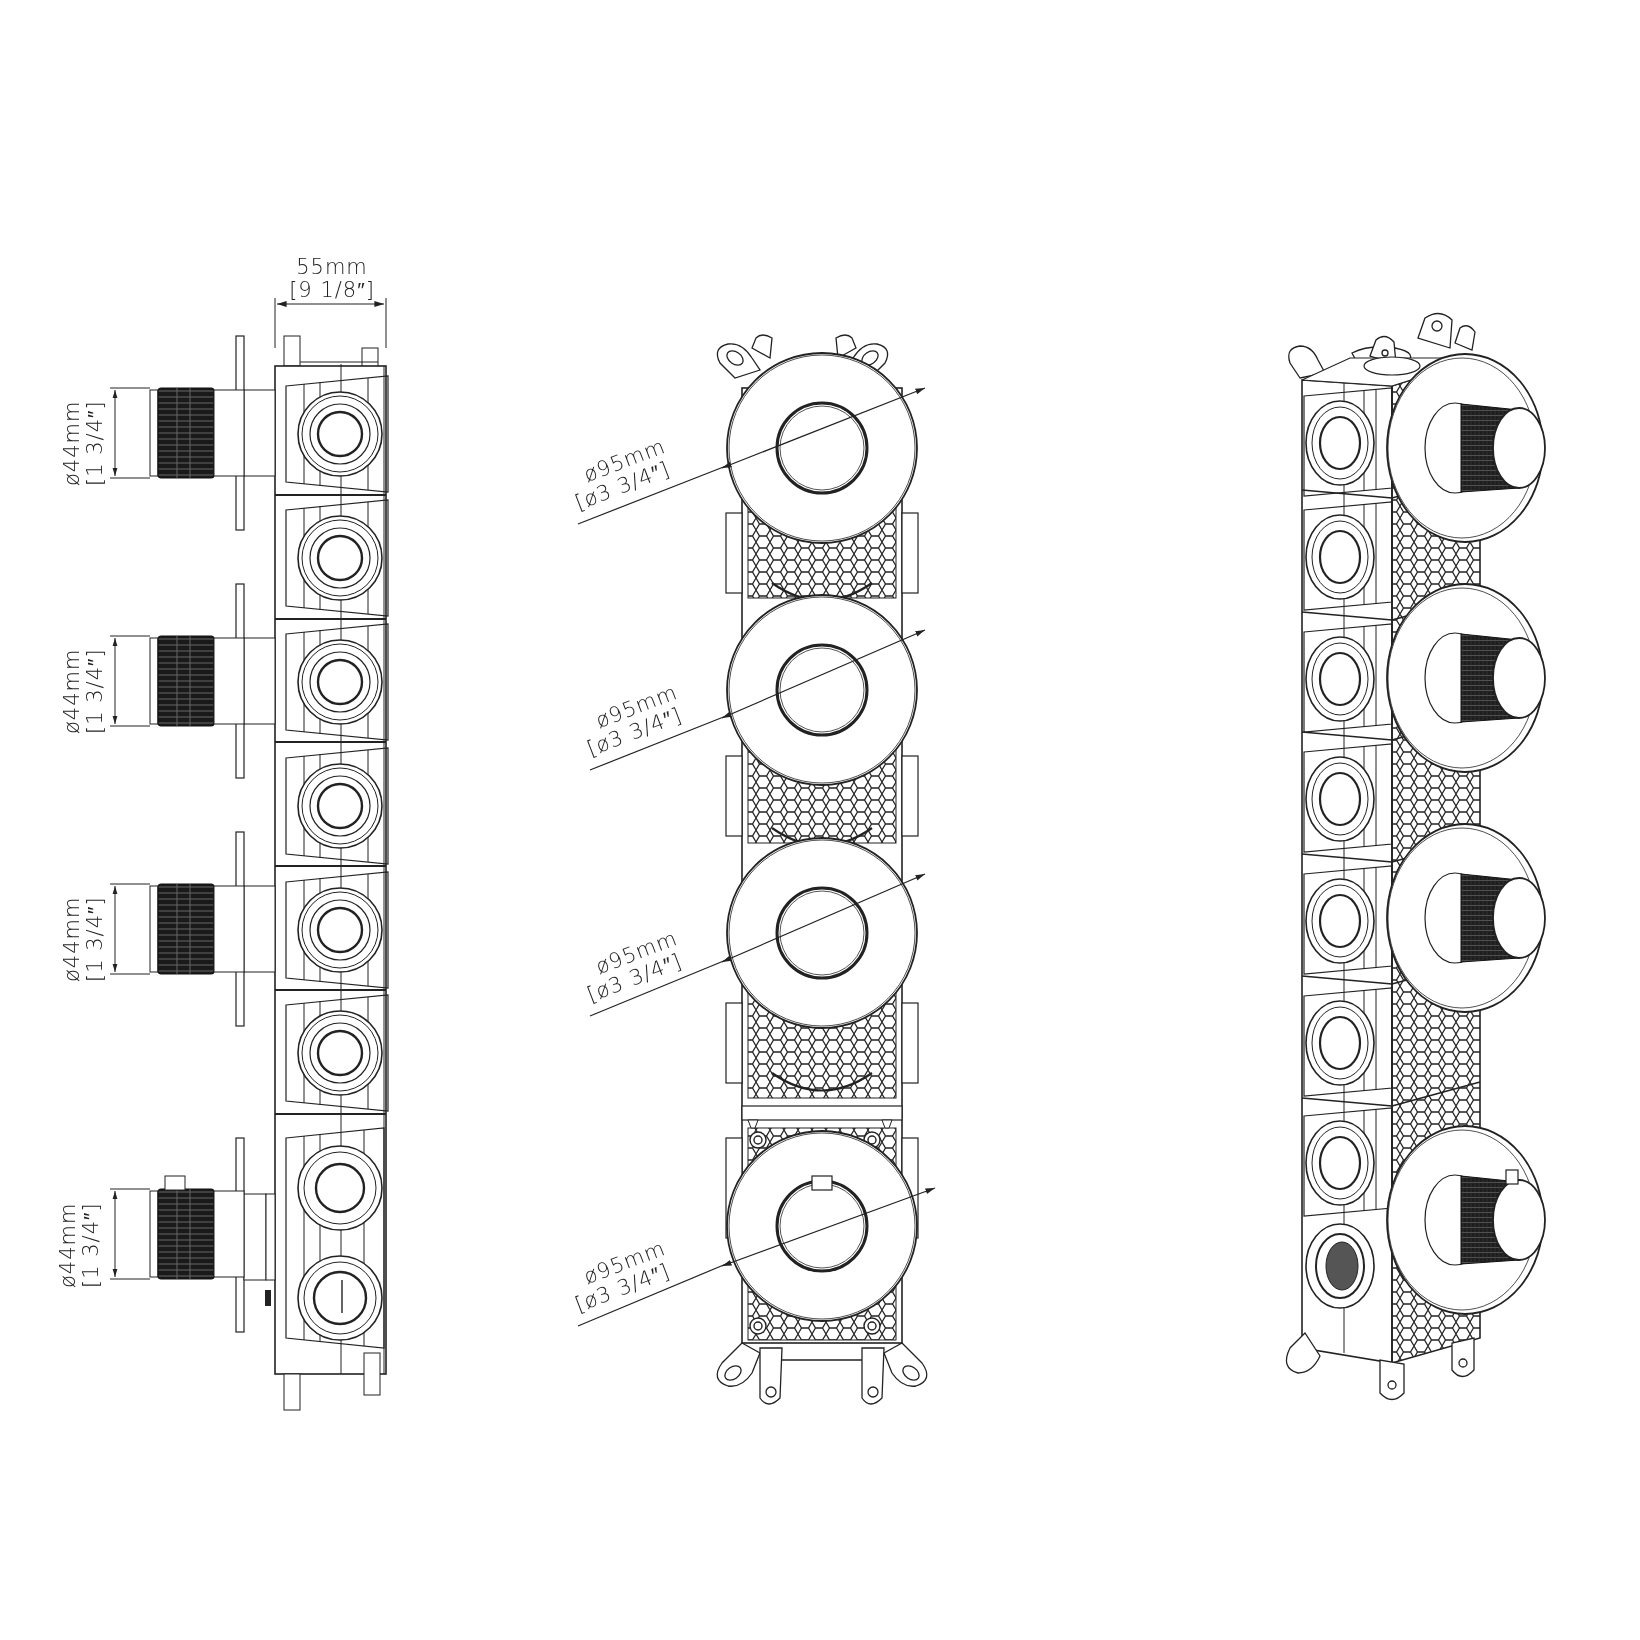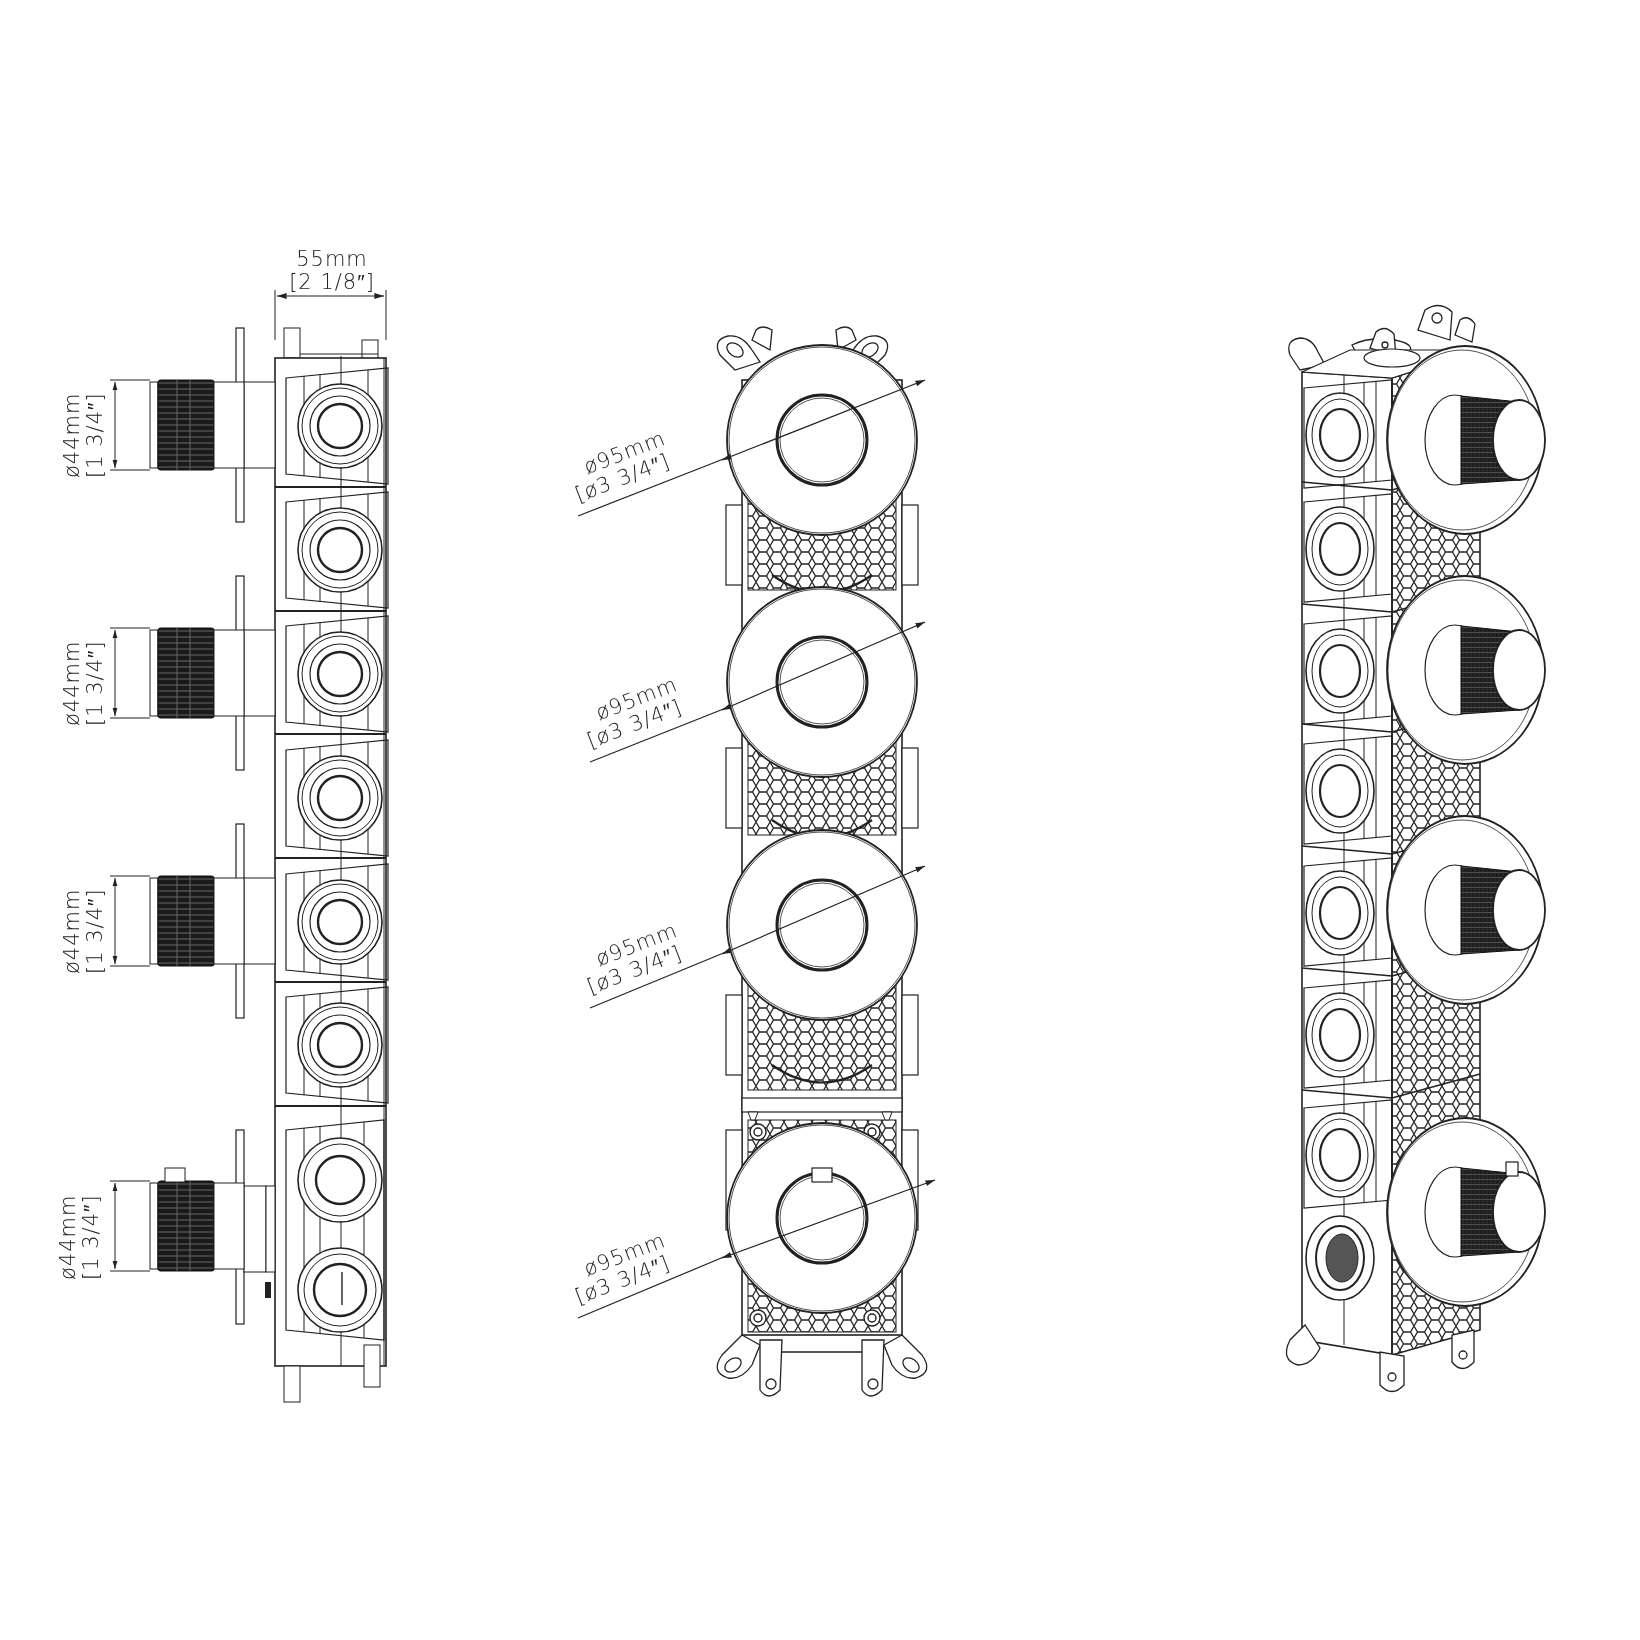--- a/index.html
+++ b/index.html
@@ -1,18 +1,18 @@
 <!DOCTYPE html>
 <html><head>
 <meta charset="utf-8">
 <style>
   html, body { margin: 0; padding: 0; background: #ffffff; }
   body { width: 1640px; height: 1640px; position: relative; overflow: hidden;
          font-family: "DejaVu Sans", sans-serif; }
-  .stage { position: absolute; left: 0; top: 0; width: 1640px; height: 1344px; }
+  .stage { position: absolute; left: 0; top: 8px; width: 1640px; height: 1344px; }
   svg.drawing { position: absolute; left: 0; top: 0; width: 1640px; height: 1640px; }
   .dimtext { position: absolute; color: #222; font-family: "DejaVu Sans", sans-serif;
              font-weight: 300; letter-spacing: 1px; white-space: nowrap; line-height: 1; }
   .dim-top { font-size: 21px; text-align: center; }
   .dim-vert { font-size: 21px; transform-origin: 0 0; transform: rotate(-90deg); }
   .dim-diag { font-size: 21px; transform-origin: 0 100%; transform: rotate(-21deg); }
   .dim-line2 { display: block; margin-top: 2px; }
 </style>
 </head>
 <body>
@@ -303,21 +303,21 @@
     <use href="#isoPlateKnob" x="1465" y="440"></use>
     <use href="#isoPlateKnob" x="1465" y="670"></use>
     <use href="#isoPlateKnob" x="1465" y="910"></use>
     <use href="#isoPlateKnob" x="1465" y="1212"></use>
     <rect x="1506" y="1162" width="12" height="14" fill="#fff" stroke="#222" stroke-width="1.2"></rect>
   </g>
 </svg>
 
 <div class="dimtext dim-top" style="left:272px; top:249px; width:120px;">
   <span>55mm</span>
-  <span class="dim-line2">[2 1/8″]</span>
+  <span class="dim-line2">[9 1/8″]</span>
 </div>
 
 <div class="dimtext dim-vert" style="left:62px; top:478px;">
   <span>ø44mm</span>
   <span class="dim-line2">[1 3/4″]</span>
 </div>
 <div class="dimtext dim-vert" style="left:62px; top:726px;">
   <span>ø44mm</span>
   <span class="dim-line2">[1 3/4″]</span>
 </div>

